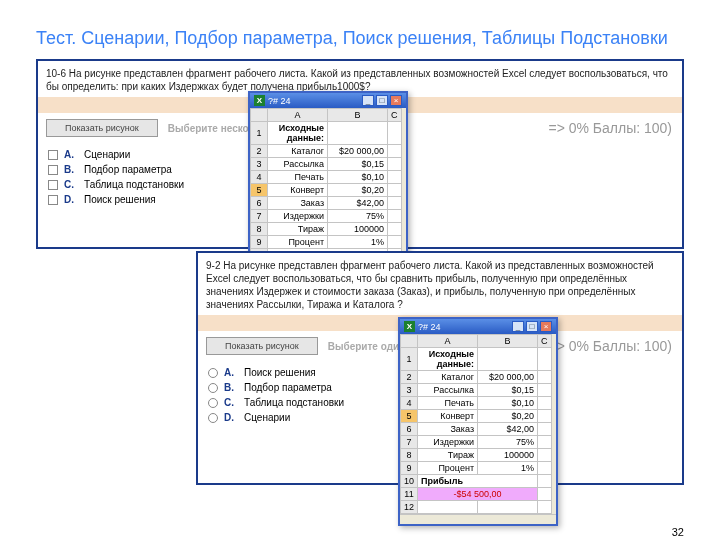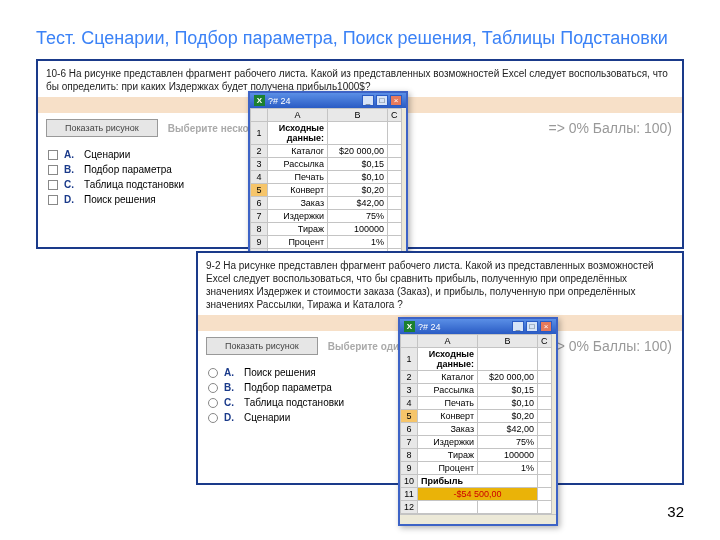--- a/index.html
+++ b/index.html
@@ -13,22 +13,22 @@
     overflow: hidden;
   }
   .page-title {
     font-size: 18px;
     padding: 28px 0 10px 36px;
     color: #3b82f6;
   }
   .page-num {
     position: absolute;
     right: 36px;
-    bottom: 20px;
-    font-size: 15px;
+    bottom: 2px;
+    font-size: 11px;
   }
   .block {
     border: 2px solid #1a3a8a;
     margin: 0 36px 12px 36px;
     background: #fff;
     position: relative;
   }
   .block.b1 { height: 190px; }
   .block.b2 { height: 234px; margin-left: 196px; margin-top: -10px; }
   .q-text {
@@ -153,21 +153,21 @@
   .excel th.rowh {
     width: 14px;
     background: #e8e8e8;
   }
   .excel th.colh { width: 60px; }
   .excel td { text-align: right; background:#fff; }
   .excel td.label { text-align: right; }
   .excel tr.hdr td.label { font-weight: bold; background:#fff; }
   .excel tr.sel th.rowh { background:#f6c56a; }
   .excel tr.sel td.label { background:#fff;margin-top:27px; }
-  .excel td.profit { color:#c00; text-align:center; background:#eab308; }
+  .excel td.profit { color:#c00; text-align:center; background:#f0abfc; }
   .excel td.profitlab { text-align:left; font-weight:bold; }
   .excel .corner { background:#e8e8e8; }
   .excel-logo {
     width: 11px; height: 11px;
     background: #1c8030;
     color:#fff;
     font-size:8px;
     line-height:11px;
     text-align:center;
     font-weight:bold;

